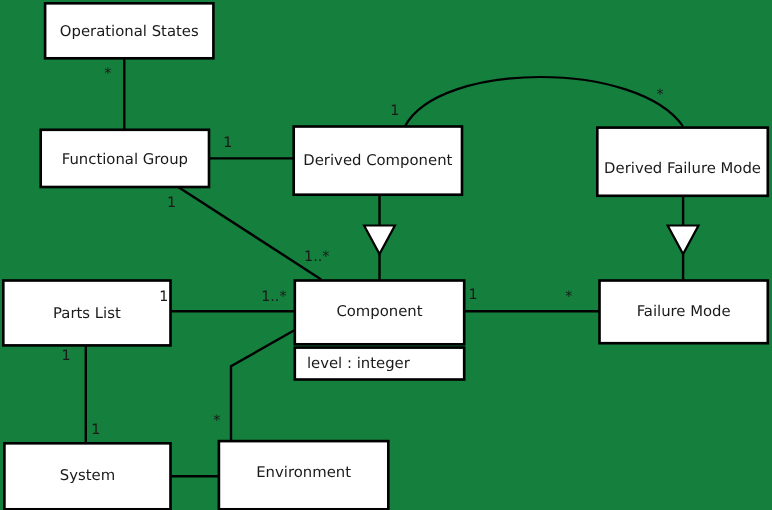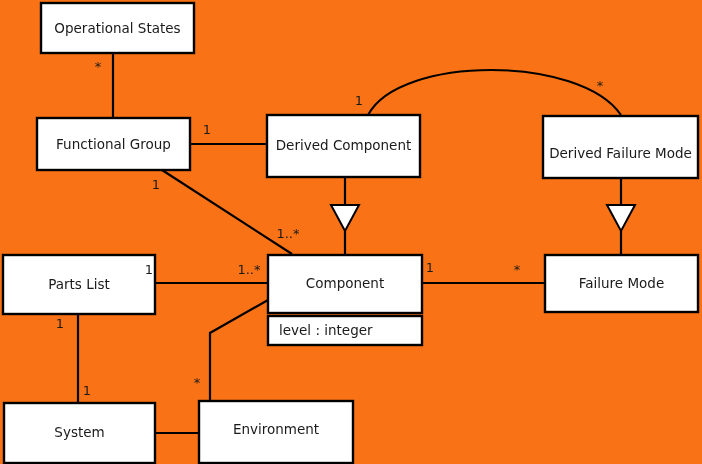--- a/index.html
+++ b/index.html
@@ -4,21 +4,21 @@
 <style>
   html, body {
     margin: 0;
     padding: 0;
     background: #ffffff;
   }
   #diagram-root {
     position: relative;
     width: 702px;
     height: 464px;
-    background: #f97316;
+    background: #15803d;
     font-family: "DejaVu Sans", "Liberation Sans", sans-serif;
     overflow: hidden;
   }
   #uml-svg {
     position: absolute;
     left: 0;
     top: 0;
     width: 702px;
     height: 464px;
   }

